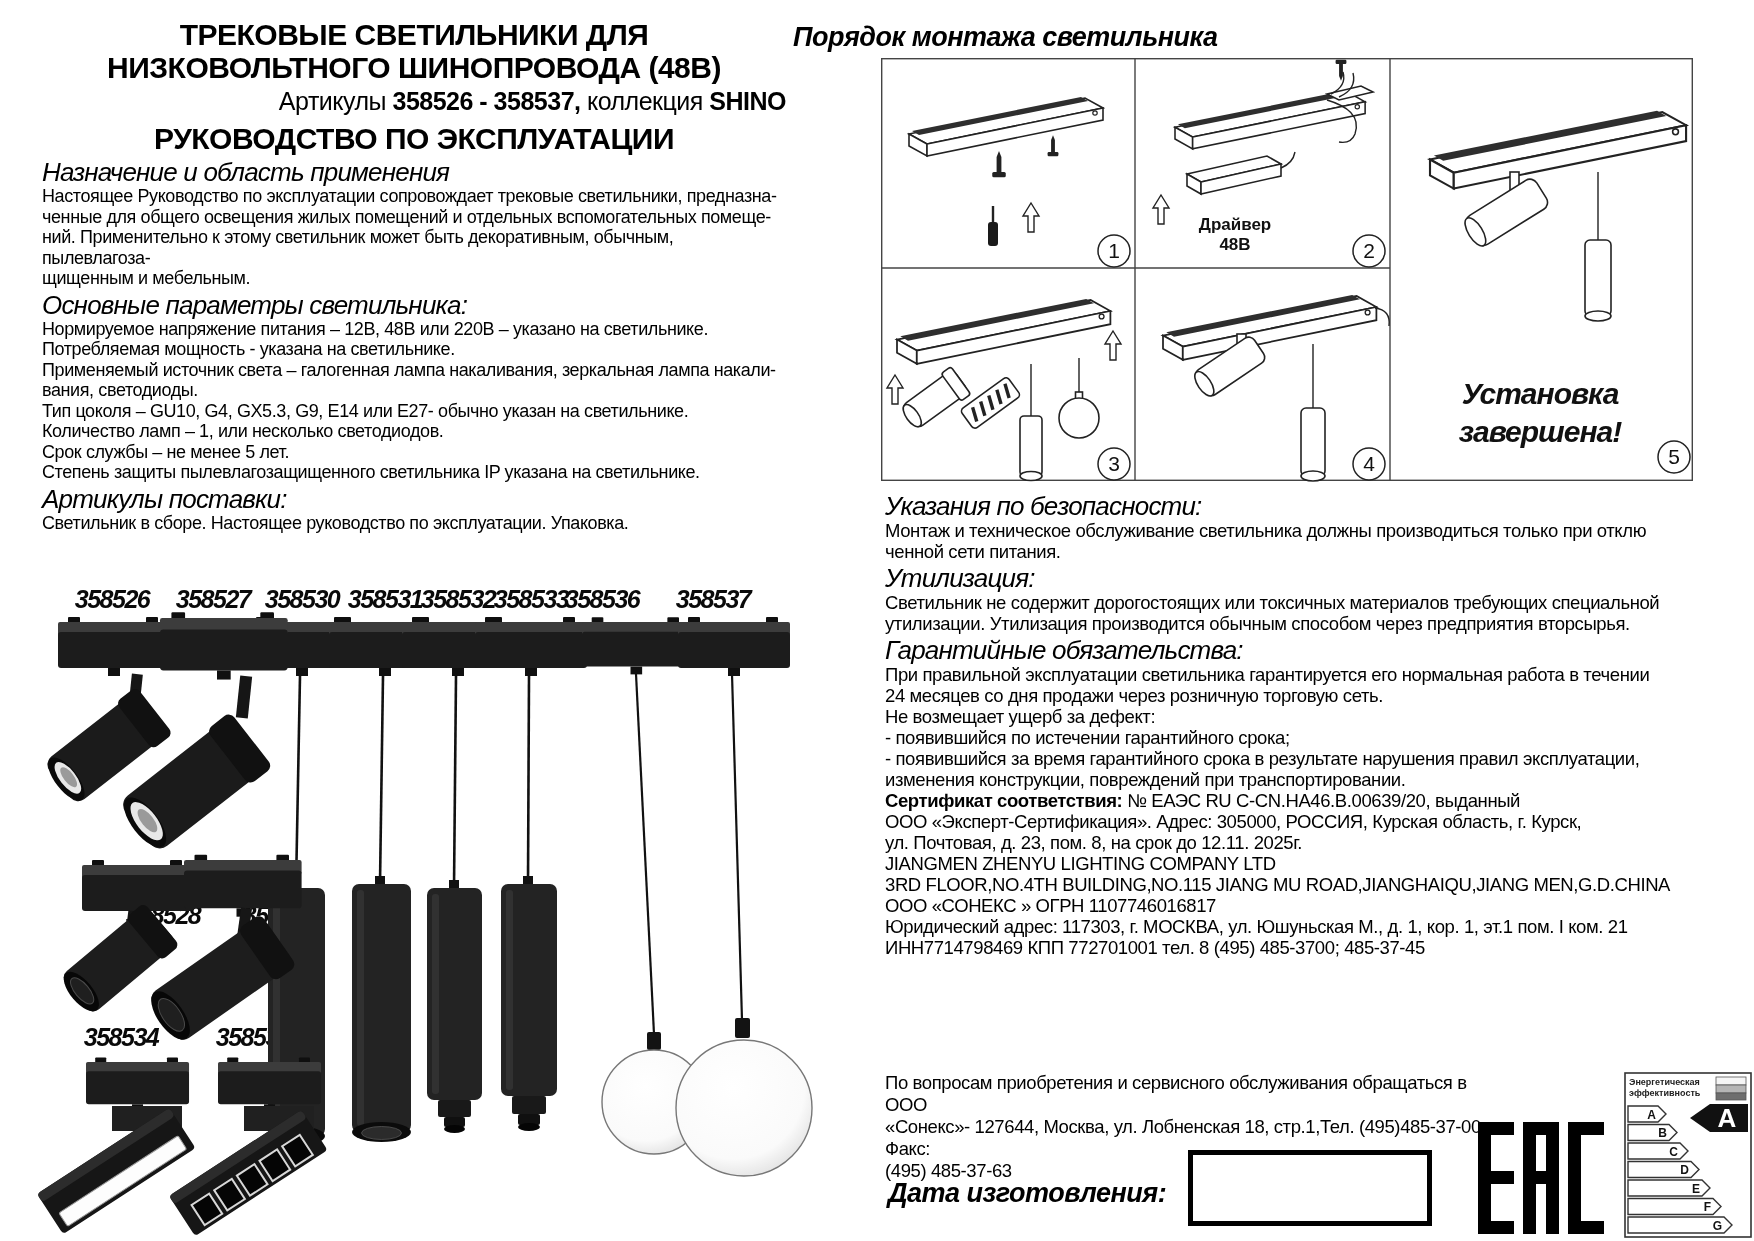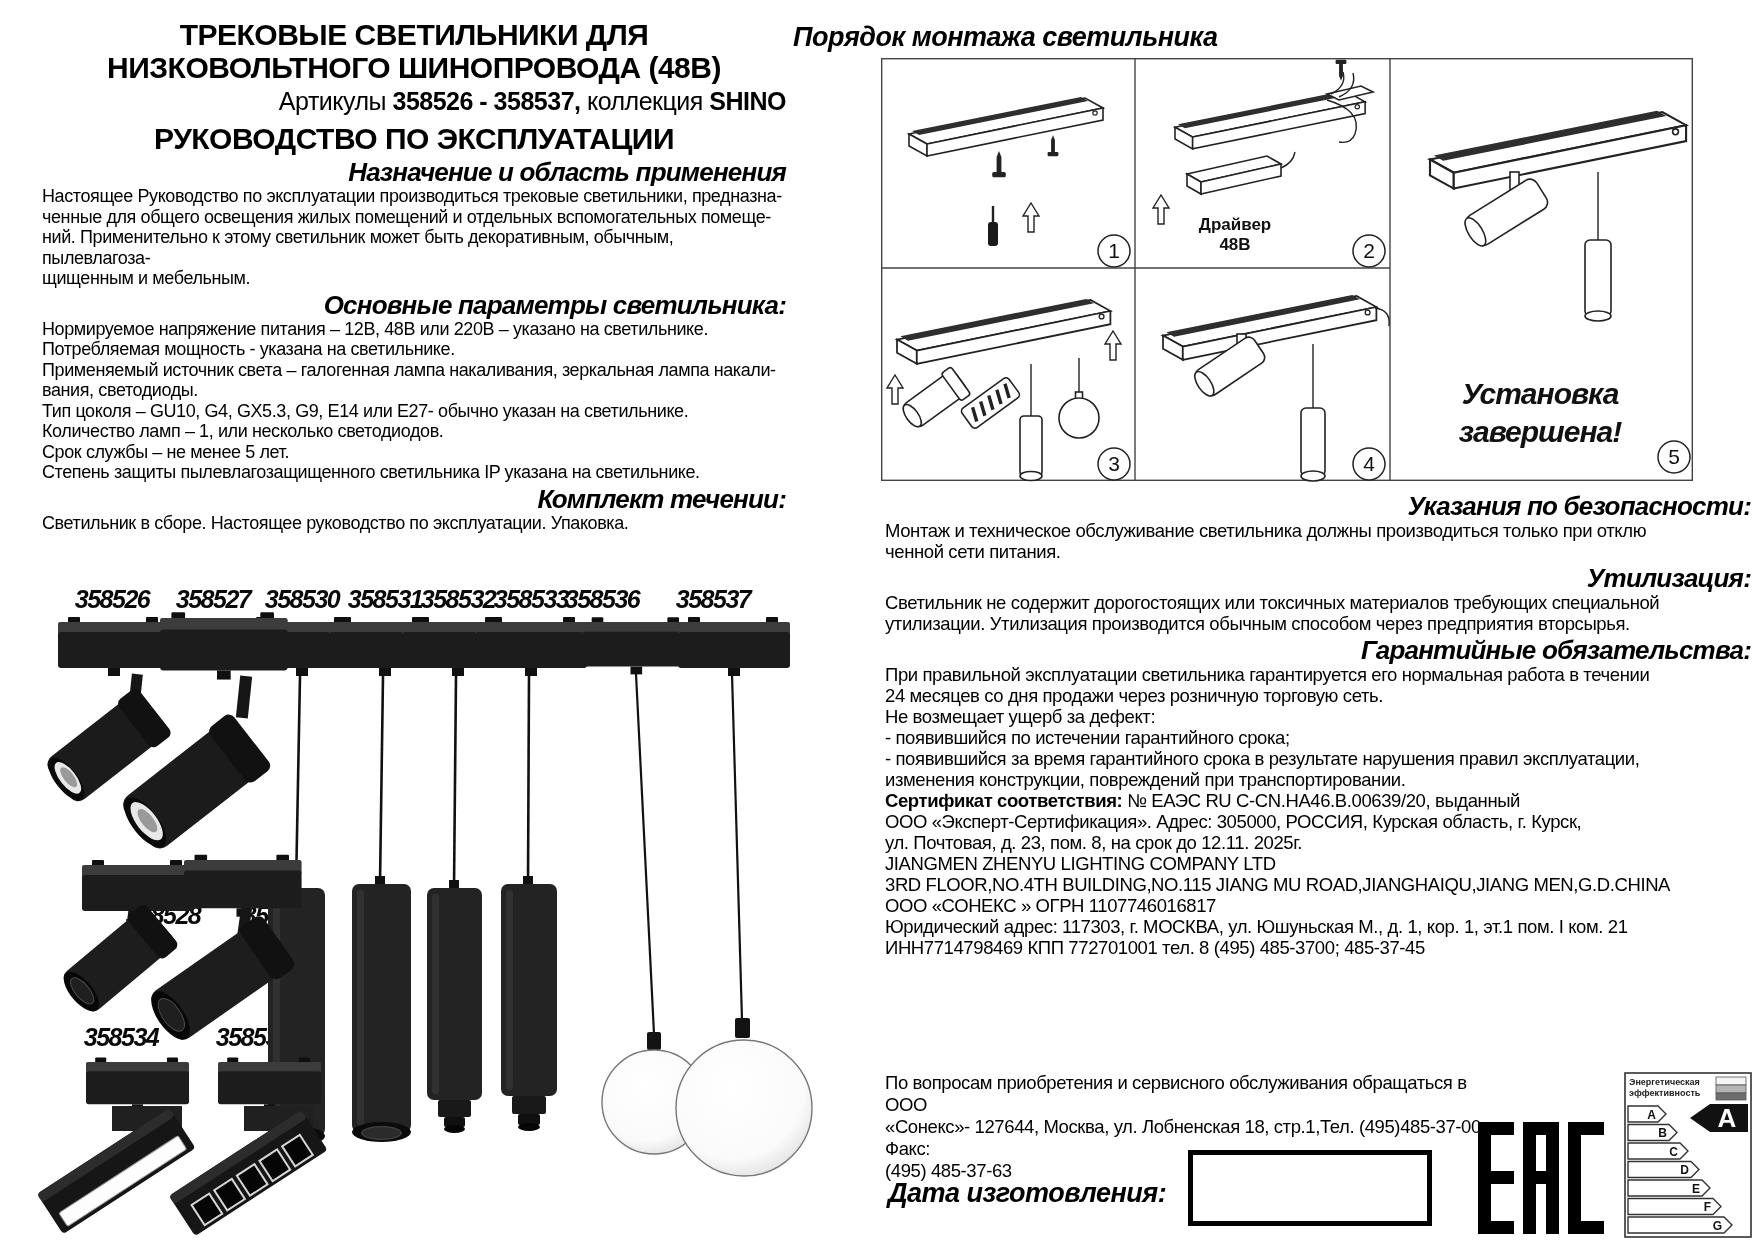--- a/index.html
+++ b/index.html
@@ -5,21 +5,21 @@
   html,body{margin:0;padding:0;background:#fff;}
   body{width:1754px;height:1241px;position:relative;font-family:"Liberation Sans",sans-serif;color:#000;overflow:hidden;}
   .abs{position:absolute;}
   
   #left-col{left:42px;top:18px;width:744px;}
   .doc-title{font-size:30px;font-weight:bold;text-align:center;line-height:33px;letter-spacing:-0.5px;white-space:pre-line;}
   .articles-line{font-size:25px;text-align:right;line-height:30px;letter-spacing:-0.5px;margin-top:2px;}
   .articles-line b{font-weight:bold;}
   .warning-note{font-size:24px;font-weight:bold;font-style:italic;text-align:center;line-height:29px;letter-spacing:-0.5px;margin-top:6px;white-space:pre-line;}
   .manual-title{font-size:30px;font-weight:bold;text-align:center;line-height:34px;letter-spacing:-0.5px;margin-top:6px;}
-  .sec-h{font-size:26px;font-weight:bold;font-style:italic;line-height:28px;letter-spacing:-0.8px;margin-top:2px;white-space:pre-line;text-align:right;}
+  .sec-h{font-size:26px;font-weight:normal;font-style:italic;line-height:28px;letter-spacing:-0.8px;margin-top:2px;white-space:pre-line;}
   .sec-b{font-size:18px;line-height:20.5px;letter-spacing:-0.4px;white-space:pre-line;}
   
   #install-title{left:793px;top:22px;width:700px;font-size:27px;font-weight:bold;font-style:italic;letter-spacing:-0.5px;}
   #right-text{left:885px;top:490px;width:866px;}
   #right-text .sec-b{font-size:18.5px;line-height:21px;}
   #service-block{left:885px;top:1072px;width:600px;}
   #date-label{left:888px;top:1178px;font-size:27px;font-weight:bold;font-style:italic;letter-spacing:-0.5px;}
   #date-box{left:1188px;top:1150px;width:234px;height:66px;border:5px solid #000;background:#fff;}
   
   svg{overflow:visible;}
@@ -35,34 +35,34 @@
 </style>
 </head>
 <body>
 
 <div id="left-col" class="abs">
   <div class="doc-title">ТРЕКОВЫЕ СВЕТИЛЬНИКИ ДЛЯ
 НИЗКОВОЛЬТНОГО ШИНОПРОВОДА (48В)</div>
   <div class="articles-line"><span>Артикулы </span><b>358526 - 358537,</b><span> коллекция </span><b>SHINO</b></div>
   <div class="manual-title">РУКОВОДСТВО ПО ЭКСПЛУАТАЦИИ</div>
   <div class="sec-h">Назначение и область применения</div>
-  <div class="sec-b">Настоящее Руководство по эксплуатации производиться трековые светильники, предназна-
+  <div class="sec-b">Настоящее Руководство по эксплуатации сопровождает трековые светильники, предназна-
 ченные для общего освещения жилых помещений и отдельных вспомогательных помеще-
 ний. Применительно к этому светильник может быть декоративным, обычным, пылевлагоза-
 щищенным и мебельным.</div>
   <div class="sec-h">Основные параметры светильника:</div>
   <div class="sec-b">Нормируемое напряжение питания – 12В, 48В или 220В – указано на светильнике.
 Потребляемая мощность - указана на светильнике.
 Применяемый источник света – галогенная лампа накаливания, зеркальная лампа накали-
 вания, светодиоды.
 Тип цоколя – GU10, G4, GX5.3, G9, Е14 или Е27- обычно указан на светильнике.
 Количество ламп – 1, или несколько светодиодов.
 Срок службы – не менее 5 лет.
 Степень защиты пылевлагозащищенного светильника IP указана на светильнике.</div>
-  <div class="sec-h">Комплект течении:</div>
+  <div class="sec-h">Артикулы поставки:</div>
   <div class="sec-b">Светильник в сборе. Настоящее руководство по эксплуатации. Упаковка.</div>
 </div>
 
 <svg class="abs" id="products" style="left:42px;top:588px;" width="760" height="653" viewBox="0 0 760 653">
   <defs>
     <g id="adp">
       <rect x="10" y="-5" width="12" height="7" rx="1" fill="#0f0f0f"></rect>
       <rect x="88" y="-5" width="12" height="7" rx="1" fill="#0f0f0f"></rect>
       <rect x="0" y="0" width="112" height="14" rx="2" fill="#3c3c3c"></rect>
       <rect x="0" y="10" width="112" height="36" rx="3" fill="#1c1c1c"></rect>

